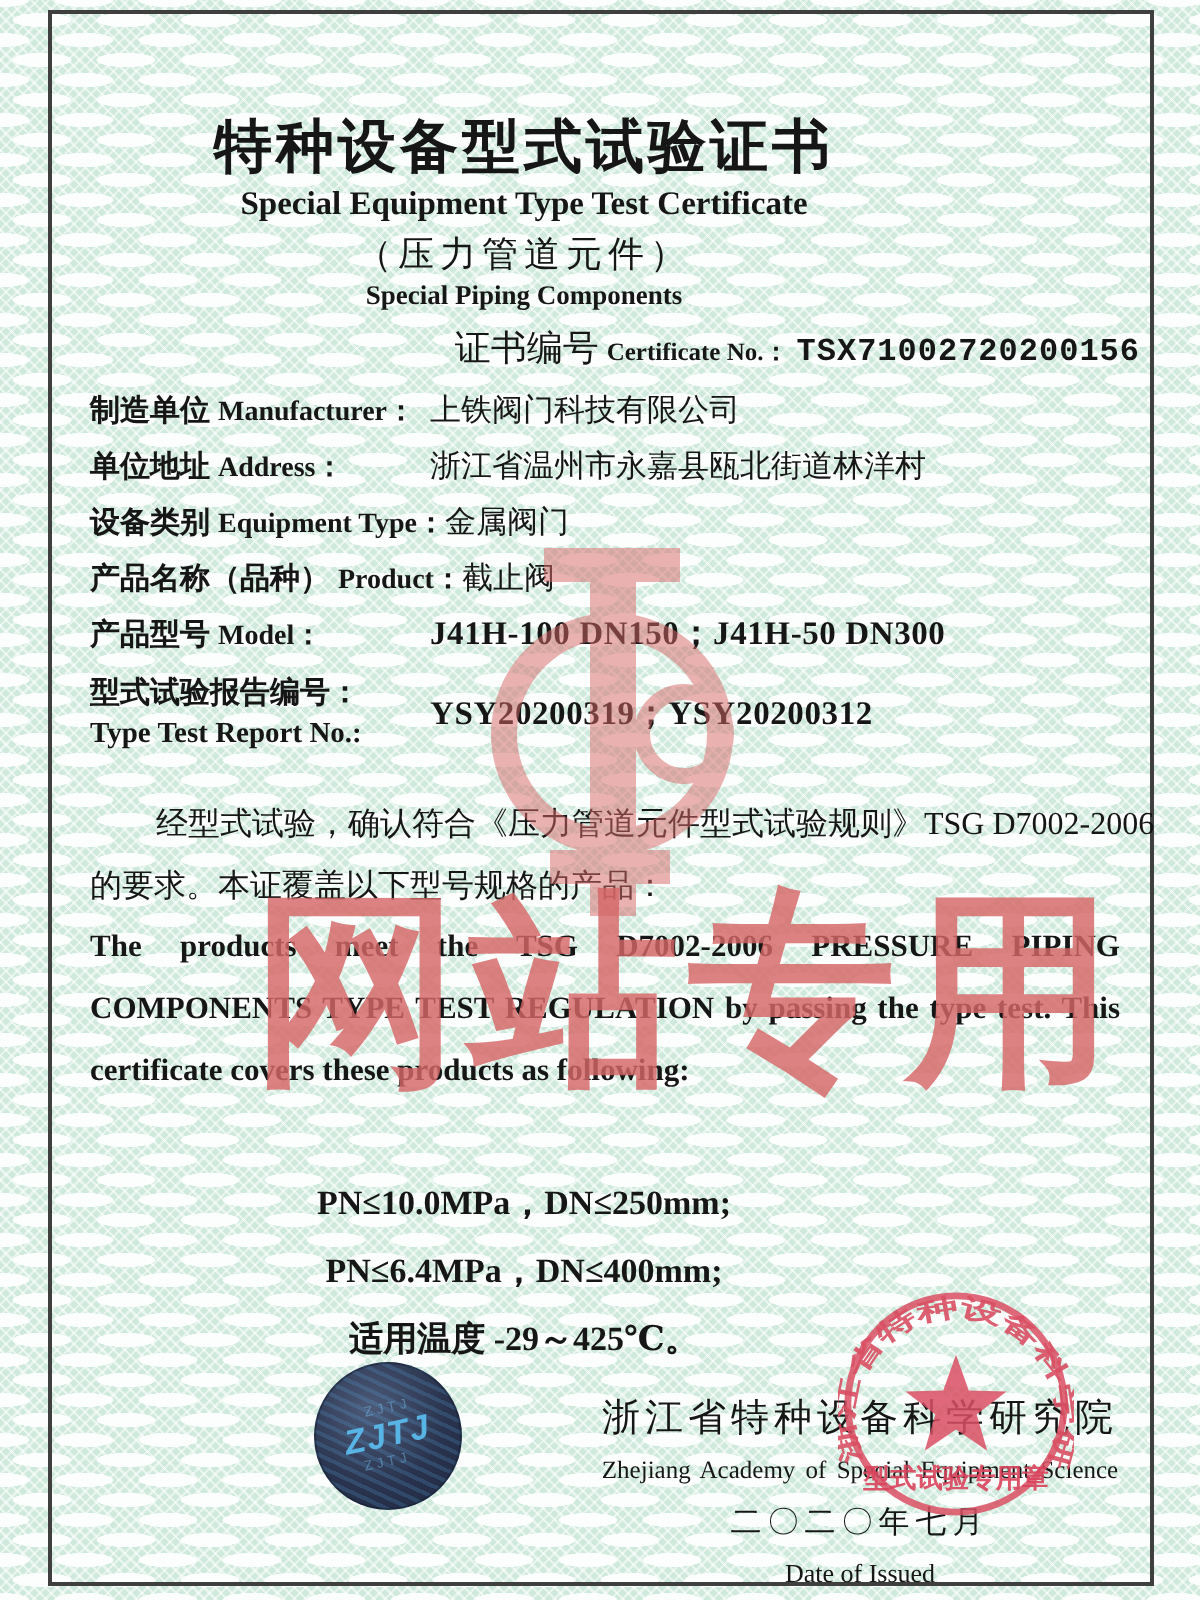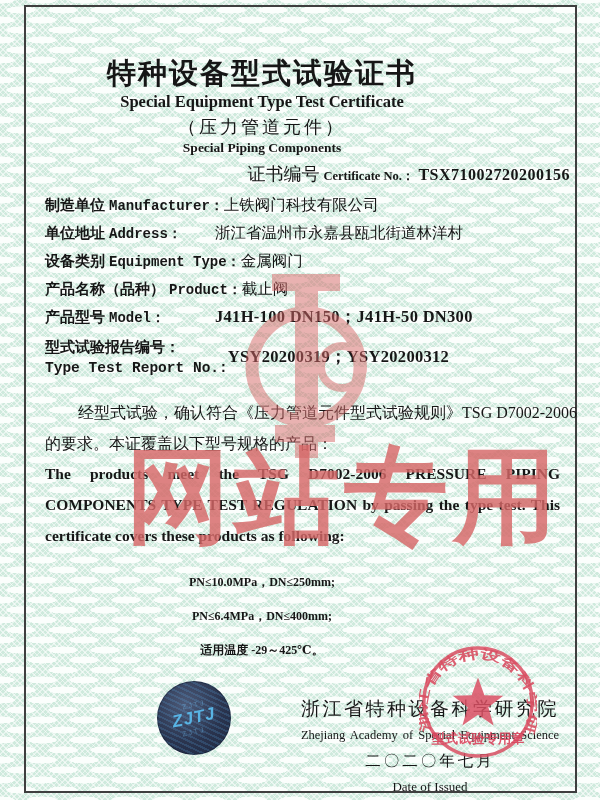--- a/index.html
+++ b/index.html
@@ -28,41 +28,41 @@
   .ctr{left:0;width:524px;text-align:center;}
 
   .title-zh{top:54px;font-size:29px;font-weight:bold;letter-spacing:2px;}
   .title-en{top:92px;font-size:16.5px;font-weight:bold;}
   .title-zh2{top:115px;font-size:18px;letter-spacing:3px;}
   .title-en2{top:140px;font-size:13.5px;font-weight:bold;}
 
   .cert-line{top:162px;left:0;width:570px;text-align:right;white-space:nowrap;}
   .cert-line .cz{font-size:18px;}
   .cert-line .ce{font-size:12.5px;font-weight:bold;}
-  .cert-line .cv{font-size:16px;font-weight:bold;letter-spacing:0.5px;}
+  .cert-line .cv{font-size:16px;font-weight:bold;letter-spacing:0.5px;font-family:Liberation Mono, monospace;}
 
   .fields{left:45px;top:191px;width:520px;}
   .frow{display:flex;align-items:center;min-height:28px;}
   .frow.tall{min-height:44px;margin-top:4px;}
   .lbl{flex:0 0 170px;white-space:nowrap;}
   .lz{font-size:15px;font-weight:600;}
-  .le{font-size:14px;font-weight:bold;margin-left:4px;font-family:Liberation Mono, monospace;}
+  .le{font-size:14px;font-weight:bold;margin-left:4px;}
   .lbl2 .le{margin-left:0;font-size:14.5px;}
   .lbl2{line-height:19px;}
   .val{font-size:15.5px;white-space:nowrap;}
   .val.bold{font-size:16.5px;font-weight:bold;letter-spacing:0.3px;}
 
   .stmt-zh{left:45px;top:397px;width:520px;font-size:16px;line-height:31px;}
   .stmt-zh .ind{padding-left:33px;white-space:nowrap;font-family:Liberation Serif, serif;}
   .stmt-zh .l2{white-space:nowrap;}
   .stmt-en{left:45px;top:458px;width:515px;font-size:15.5px;font-weight:bold;line-height:31px;}
   .jl{text-align:justify;text-align-last:justify;white-space:nowrap;}
   .ll{text-align:left;white-space:nowrap;}
 
-  .specs{top:565px;font-size:12px;font-weight:bold;line-height:34px;}
+  .specs{top:585px;font-size:17px;font-weight:bold;line-height:34px;}
   .specs div{white-space:nowrap;}
 
   .issuer{left:255px;top:696px;width:350px;text-align:center;}
   .org-zh{font-size:19px;letter-spacing:2.5px;white-space:nowrap;}
   .org-en{font-size:12.5px;margin-top:6px;word-spacing:2px;white-space:nowrap;}
   .date-zh{font-size:15.5px;letter-spacing:3px;margin-top:8px;}
   .date-en{font-size:13px;margin-top:7px;}
 
   .se-logo{position:absolute;left:236px;top:266px;width:142px;height:200px;opacity:0.5;z-index:3;}
   .wm{

